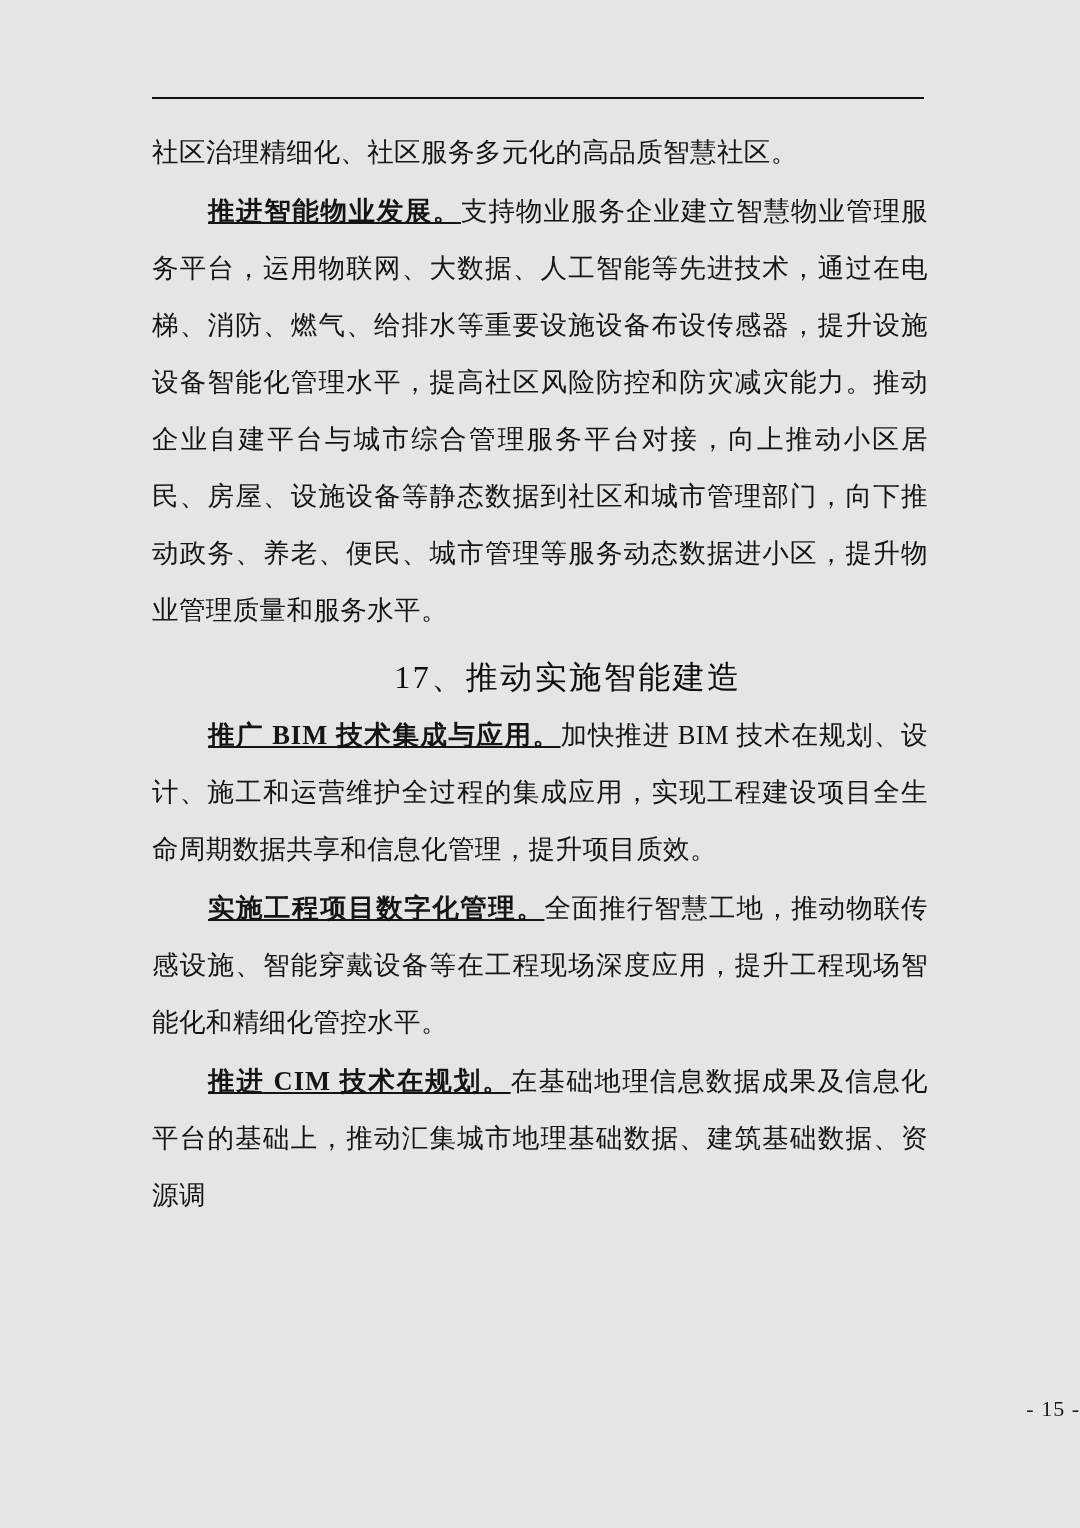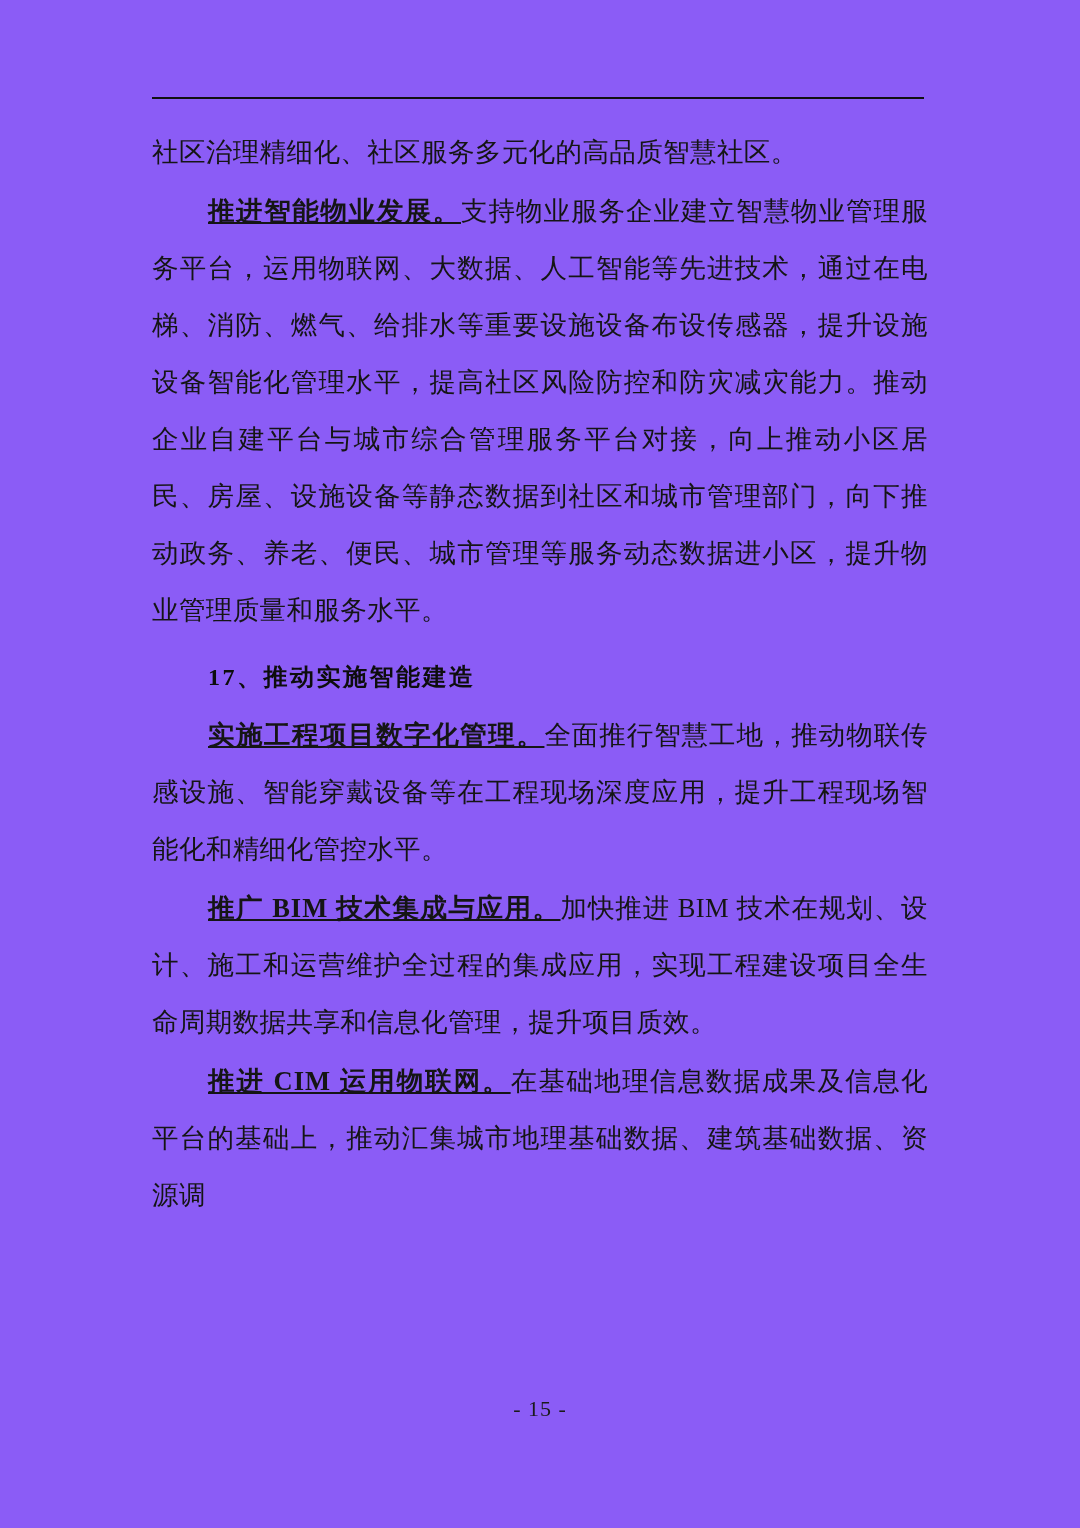--- a/index.html
+++ b/index.html
@@ -4,21 +4,21 @@
 <style>
   html, body {
     margin: 0;
     padding: 0;
     background: #ffffff;
   }
   .page {
     position: relative;
     width: 1080px;
     height: 1528px;
-    background: #8b5cf6;
+    background: #e5e5e5;
     box-sizing: border-box;
     font-family: "Liberation Serif", "DejaVu Serif", serif;
     color: #1a1a1a;
     overflow: hidden;
   }
   .header-rule {
     position: absolute;
     left: 152px;
     top: 97px;
     width: 772px;
@@ -43,36 +43,37 @@
   .indent {
     text-indent: 56px;
   }
   .lead {
     font-weight: bold;
     letter-spacing: 1px;
     text-decoration: underline;
   }
   .heading {
     margin: 8px 0 0 0;
-    font-size: 24px;
+    font-size: 32px;
     line-height: 60px;
-    font-weight: bold;
+    font-weight: normal;
     text-indent: 56px;
     letter-spacing: 1.5px;
     color: #0d0d0d;
+    text-align: center;
   }
   .spaced {
     letter-spacing: 2.5px;
   }
   .footer {
     position: absolute;
     left: 0;
     top: 1396px;
     width: 1080px;
-    text-align: center;
+    text-align: right;
     font-size: 22px;
     letter-spacing: 1px;
     color: #1a1a1a;
   }
 </style>
 </head>
 <body>
 
 <div class="page">
 
@@ -85,29 +86,29 @@
     </p>
 
     <p class="para indent">
       <span class="lead">推进智能物业发展。</span><span>支持物业服务企业建立智慧物业管理服务平台，运用物联网、大数据、人工智能等先进技术，通过在电梯、消防、燃气、给排水等重要设施设备布设传感器，提升设施设备智能化管理水平，提高社区风险防控和防灾减灾能力。推动企业自建平台与城市综合管理服务平台对接，向上推动小区居民、房屋、设施设备等静态数据到社区和城市管理部门，向下推动政务、养老、便民、城市管理等服务动态数据进小区，提升物业管理质量和服务水平。</span>
     </p>
 
     <h2 class="heading spaced">17、推动实施智能建造</h2>
 
 
     <p class="para indent">
-      <span class="lead">实施工程项目数字化管理。</span><span>全面推行智慧工地，推动物联传感设施、智能穿戴设备等在工程现场深度应用，提升工程现场智能化和精细化管控水平。</span>
+      <span class="lead">推广 BIM 技术集成与应用。</span><span>加快推进 BIM 技术在规划、设计、施工和运营维护全过程的集成应用，实现工程建设项目全生命周期数据共享和信息化管理，提升项目质效。</span>
     </p>
 
     <p class="para indent">
-      <span class="lead">推广 BIM 技术集成与应用。</span><span>加快推进 BIM 技术在规划、设计、施工和运营维护全过程的集成应用，实现工程建设项目全生命周期数据共享和信息化管理，提升项目质效。</span>
+      <span class="lead">实施工程项目数字化管理。</span><span>全面推行智慧工地，推动物联传感设施、智能穿戴设备等在工程现场深度应用，提升工程现场智能化和精细化管控水平。</span>
     </p>
 
 
     <p class="para indent">
-      <span class="lead">推进 CIM 运用物联网。</span><span>在基础地理信息数据成果及信息化平台的基础上，推动汇集城市地理基础数据、建筑基础数据、资源调</span>
+      <span class="lead">推进 CIM 技术在规划。</span><span>在基础地理信息数据成果及信息化平台的基础上，推动汇集城市地理基础数据、建筑基础数据、资源调</span>
     </p>
 
   </div>
 
   <div class="footer">- 15 -</div>
 
 </div>
 
 </body></html>

